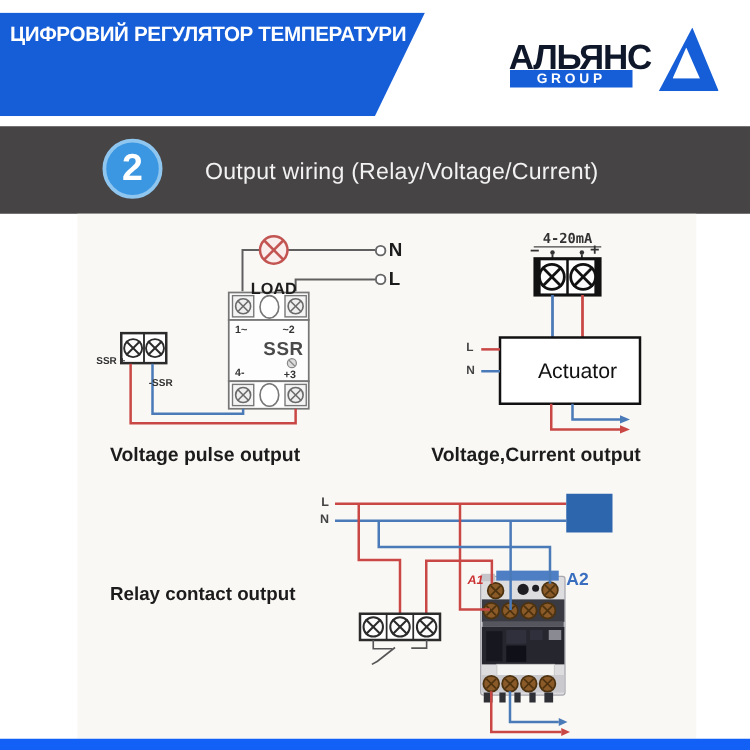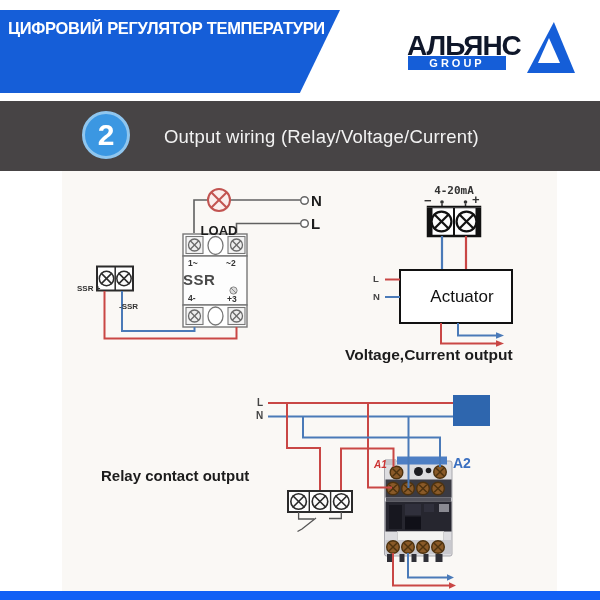--- a/index.html
+++ b/index.html
@@ -232,34 +232,35 @@
       <path d="M408,553 V577.5 H447" stroke="#4a7ab8" stroke-width="2" fill="none"></path>
       <polygon points="447,574.3 454,577.5 447,580.7" fill="#4a7ab8"></polygon>
     </g>
   </svg>
 
   <div class="lbl" style="left:197px;top:212px;width:44px;text-align:center;font-size:13px;margin-top:12px;">LOAD</div>
   <div class="lbl" style="left:311px;top:193px;font-size:15px;">N</div>
   <div class="lbl" style="left:311px;top:216px;font-size:15px;">L</div>
   <div class="lbl" style="left:188px;top:259px;font-size:8.5px;color:#333;">1~</div>
   <div class="lbl" style="left:226px;top:259px;font-size:8.5px;color:#333;">~2</div>
-  <div class="lbl" style="left:183px;top:272px;width:60px;text-align:left;font-size:15px;color:#4a4a4a;letter-spacing:.5px;">SSR</div>
+  <div class="lbl" style="left:183px;top:272px;width:60px;text-align:right;font-size:15px;color:#4a4a4a;letter-spacing:.5px;">SSR</div>
   <div class="lbl" style="left:188px;top:294px;font-size:8.5px;color:#333;">4-</div>
   <div class="lbl" style="left:227px;top:295px;font-size:8.5px;color:#333;">+3</div>
   <div class="lbl" style="left:77px;top:285px;font-size:8px;color:#333;">SSR +</div>
   <div class="lbl" style="left:119px;top:303px;font-size:8px;color:#333;">-SSR</div>
-
-  <div class="lbl mono" style="left:427px;top:185px;width:54px;text-align:center;font-size:11px;color:#333;border-bottom:1px solid #444;padding-bottom:11px;">4-20mA</div>
+  <div class="lbl" style="left:88px;top:357px;font-size:15.5px;">Voltage pulse output</div>
+
+  <div class="lbl mono" style="left:427px;top:185px;width:54px;text-align:center;font-size:11px;color:#333;border-bottom:1px solid #444;padding-bottom:1px;">4-20mA</div>
   <div class="lbl" style="left:424px;top:194px;font-size:13px;color:#333;">−</div>
   <div class="lbl" style="left:472px;top:193px;font-size:13px;color:#333;">+</div>
   <div class="lbl" style="left:400px;top:288px;width:124px;text-align:center;font-size:17px;font-weight:normal;color:#111;">Actuator</div>
   <div class="lbl" style="left:373px;top:274px;font-size:9.5px;color:#444;">L</div>
   <div class="lbl" style="left:373px;top:292px;font-size:9.5px;color:#444;">N</div>
-  <div class="lbl" style="left:345px;top:347px;font-size:15.5px;">Voltage,Current output</div>
-
-  <div class="lbl" style="left:101px;top:468px;font-size:15px;text-align:right;">Relay contact output</div>
+  <div class="lbl" style="left:345px;top:357px;font-size:15.5px;">Voltage,Current output</div>
+
+  <div class="lbl" style="left:88px;top:468px;font-size:15px;text-align:right;">Relay contact output</div>
   <div class="lbl" style="left:257px;top:398px;font-size:10px;color:#444;">L</div>
   <div class="lbl" style="left:256px;top:411px;font-size:10px;color:#444;">N</div>
   <div class="lbl" style="left:374px;top:460px;font-size:10px;color:#cc3333;font-style:italic;">A1</div>
   <div class="lbl" style="left:453px;top:456px;font-size:14px;color:#3a6fc0;">A2</div>
 
   <div class="footer"></div>
 </div>
 
 </body></html>

